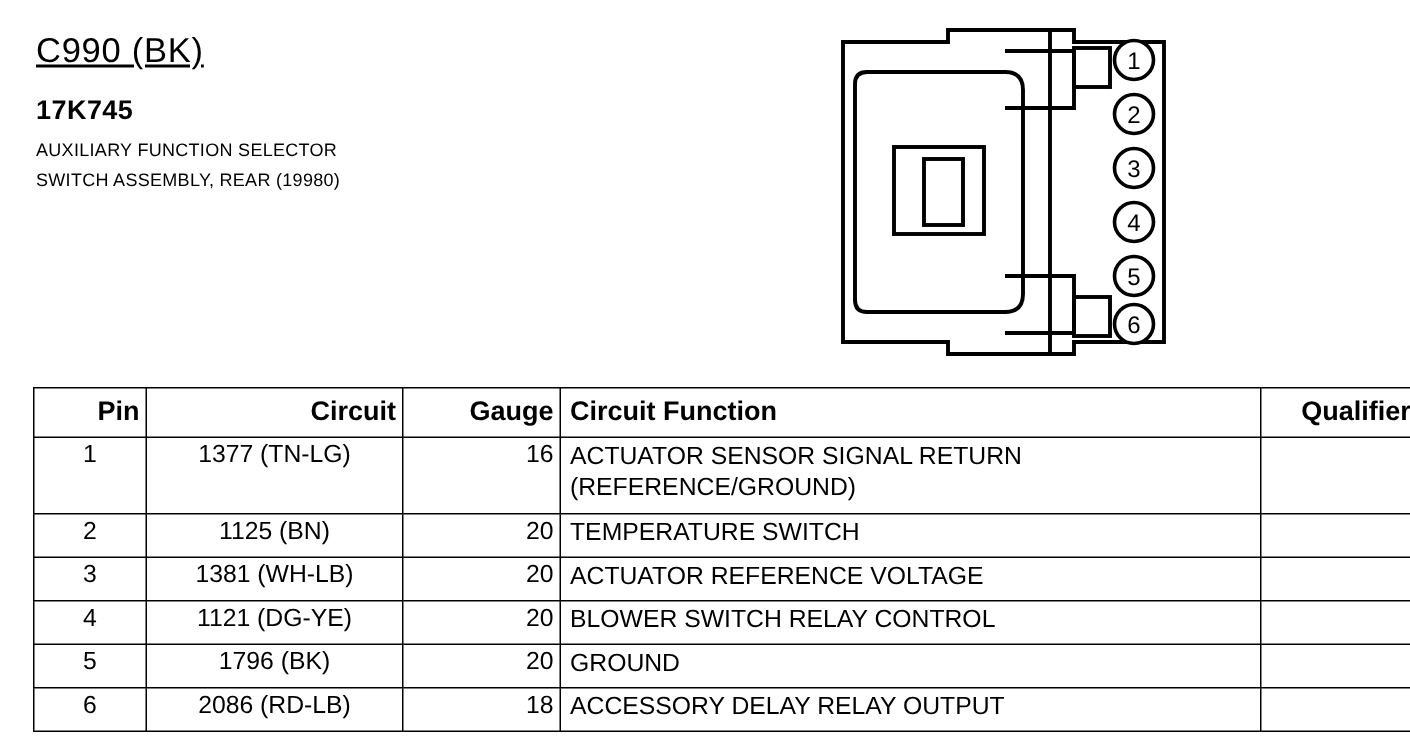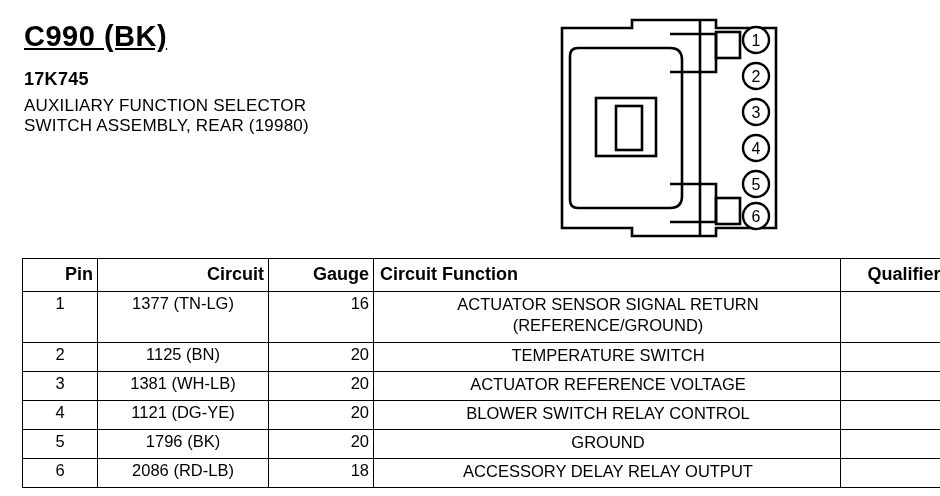--- a/index.html
+++ b/index.html
@@ -17,35 +17,35 @@
   }
 
   
   #header-block {
     position: absolute;
     left: 24px;
     top: 20px;
     width: 480px;
   }
   #connector-title {
-    font-size: 29px;
-    font-weight: bold;
+    font-size: 23px;
+    font-weight: normal;
     letter-spacing: 0.5px;
     text-decoration: underline;
     display: inline-block;
     margin: 0 0 16px 0;
   }
   #part-number {
     font-size: 18px;
     font-weight: bold;
     margin: 0 0 6px 0;
     letter-spacing: 0.3px;
   }
   .desc-line {
-    font-size: 17px;
+    font-size: 12px;
     line-height: 20px;
     letter-spacing: 0.2px;
   }
 
   
   #connector-drawing {
     position: absolute;
     left: 520px;
     top: 14px;
     width: 300px;
@@ -70,21 +70,21 @@
   }
   #pinout-table thead th {
     font-weight: bold;
     font-size: 18px;
     text-align: right;
     padding: 5px 4px 6px 4px;
   }
   .col-pin    { width: 66px;  text-align: center; }
   .col-circuit{ width: 162px; text-align: center; }
   .col-gauge  { width: 96px;  text-align: right; }
-  .col-func   { width: 456px; text-align: center; padding-left: 6px !important; }
+  .col-func   { width: 456px; text-align: left; padding-left: 6px !important; }
   .col-qual   { width: 118px; text-align: left; }
 
   .row-tall td { height: 46px; }
   tbody td { height: 24px; }
   .func-cell { white-space: pre-line; line-height: 21px; }
 </style>
 </head>
 <body>
 
 <div id="header-block">

